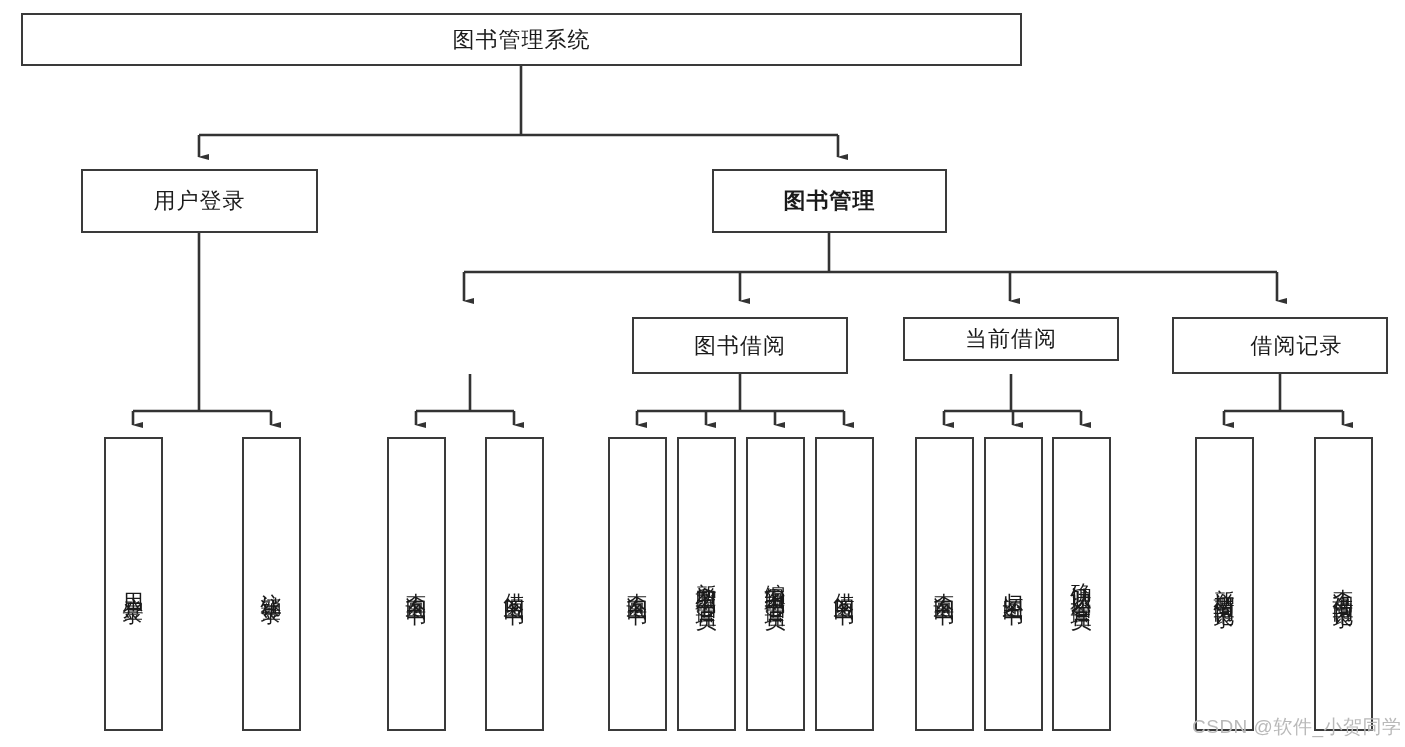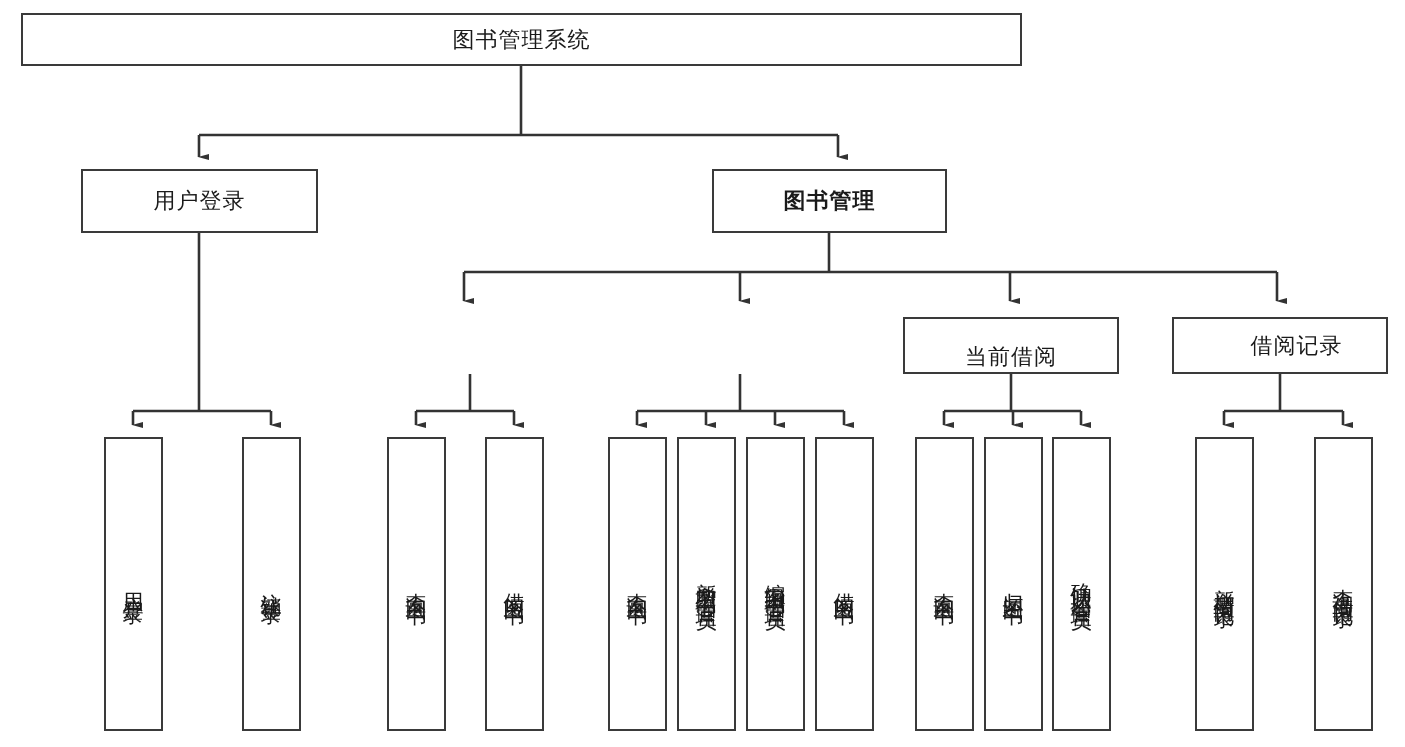--- a/index.html
+++ b/index.html
@@ -125,22 +125,25 @@
 
   <div class="node h" style="left:81px; top:169px; width:237px; height:64px;">
     <span class="htext">用户登录</span>
   </div>
 
   <div class="node h" style="left:712px; top:169px; width:235px; height:64px;font-weight:bold;">
     <span class="htext">图书管理</span>
   </div>
 
 
-
-  <div class="node h" style="left:903px; top:317px; width:216px; height:57px;align-items:flex-end;">
+  <div class="node h" style="left:632px; top:317px; width:216px; height:57px;">
+    <span class="htext">图书借阅</span>
+  </div>
+
+  <div class="node h" style="left:903px; top:317px; width:216px; height:44px;">
     <span class="htext">当前借阅</span>
   </div>
 
   <div class="node h" style="left:1172px; top:317px; width:216px; height:57px;padding-left:33px;">
     <span class="htext">借阅记录</span>
   </div>
 
   <div class="node v" style="left:104px; top:437px; width:59px; height:294px;">
     <span class="vtext">用户登录</span>
   </div>
@@ -186,14 +189,15 @@
   </div>
 
   <div class="node v" style="left:1195px; top:437px; width:59px; height:294px;">
     <span class="vtext">新增借阅记录</span>
   </div>
 
   <div class="node v" style="left:1314px; top:437px; width:59px; height:294px;">
     <span class="vtext">查询借阅记录</span>
   </div>
 
+  <div class="watermark">CSDN @软件_小贺同学</div>
 
 </div>
 
 </body></html>

